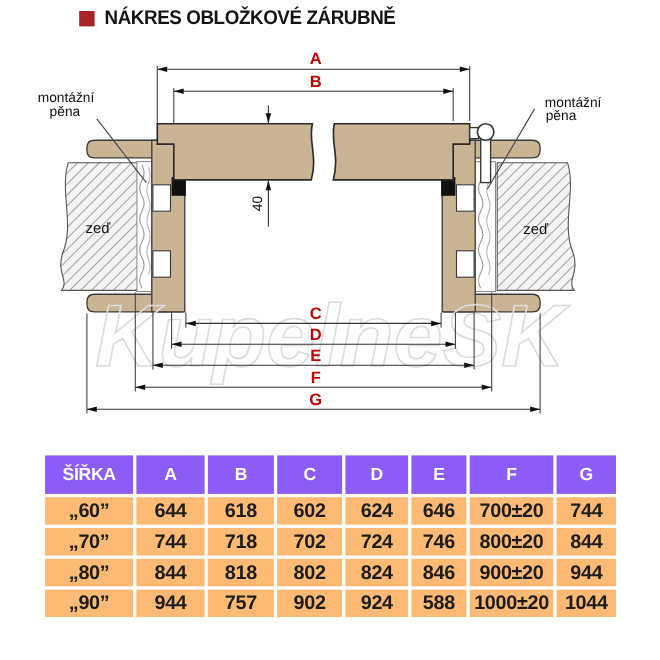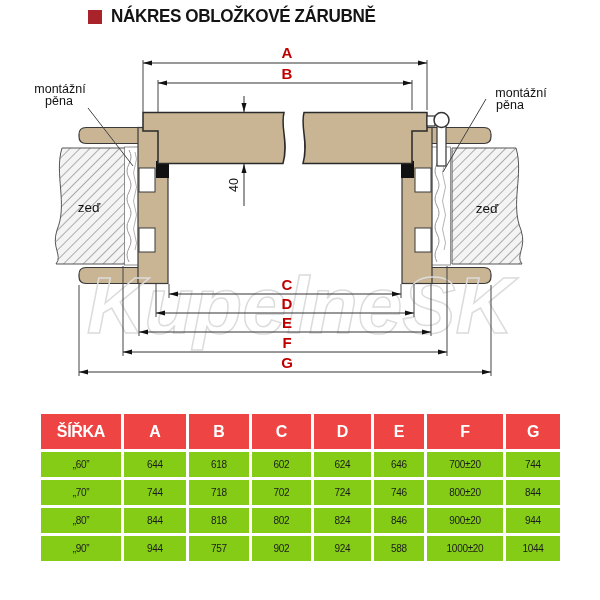--- a/index.html
+++ b/index.html
@@ -1,30 +1,30 @@
 <!DOCTYPE html>
 <html><head>
 <meta charset="utf-8">
 <style>
   html,body{margin:0;padding:0;background:#fff;width:600px;height:600px;
     font-family:"Liberation Sans",sans-serif;-webkit-font-smoothing:antialiased;}
   .page{position:relative;width:600px;height:600px;background:#fff;overflow:hidden;}
   
-  .title-row{position:absolute;left:88px;top:6px;display:flex;align-items:center;gap:9px;}
+  .title-row{position:absolute;left:72px;top:6px;display:flex;align-items:center;gap:9px;}
   .title-sq{width:14px;height:14px;background:#a8232a;display:inline-block;}
   .title-text{font-size:18px;font-weight:700;color:#141414;letter-spacing:-0.4px;
     margin:0;transform:scaleX(0.95);transform-origin:left center;white-space:nowrap;}
   
   .drawing{position:absolute;left:0;top:0;width:600px;height:410px;}
   
   .size-table{position:absolute;left:38px;top:411px;width:525px;border-collapse:separate;
     border-spacing:3px;table-layout:fixed;background:#fff;}
-  .size-table th{background:#ef4444;color:#fff;font-size:16px;font-weight:700;
+  .size-table th{background:#8b5cf6;color:#fff;font-size:16px;font-weight:700;
     height:33px;text-align:center;letter-spacing:-0.3px;}
-  .size-table td{background:#84cc16;color:#1c1c1c;font-size:10px;font-weight:400;
+  .size-table td{background:#fdba74;color:#1c1c1c;font-size:18px;font-weight:700;
     height:23px;text-align:center;letter-spacing:-0.3px;}
 </style>
 </head>
 <body>
 
 <div class="page">
 
   <div class="title-row">
     <span class="title-sq"></span>
     <h1 class="title-text">NÁKRES OBLOŽKOVÉ ZÁRUBNĚ</h1>

